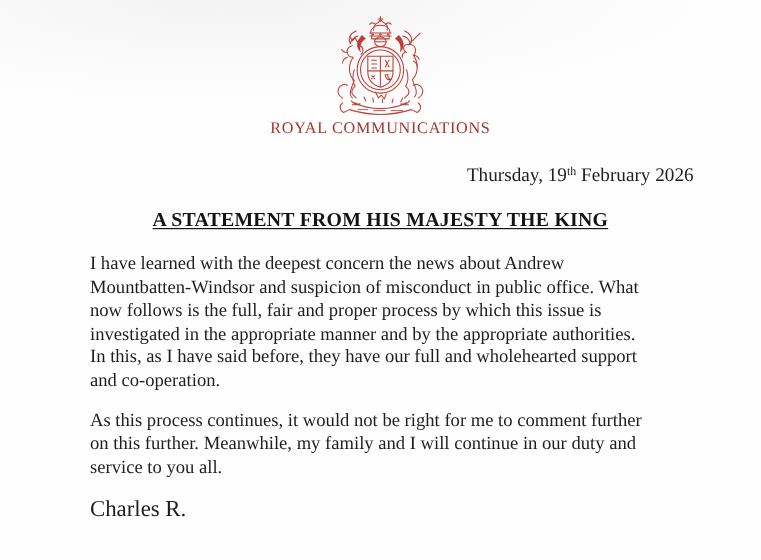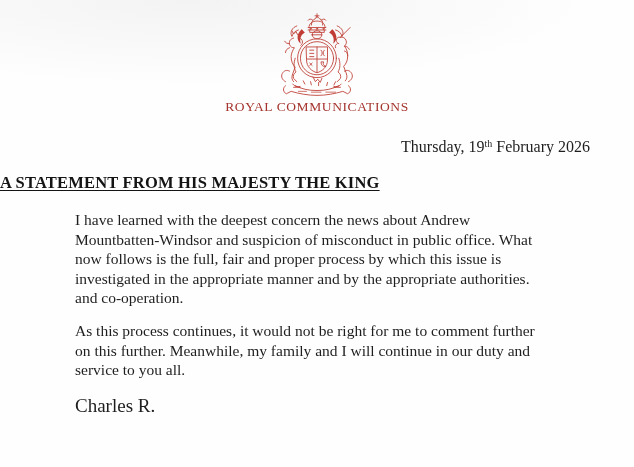--- a/index.html
+++ b/index.html
@@ -26,33 +26,33 @@
   .crest svg { display: block; width: 122px; height: 84px; }
   .org-name {
     margin-top: 2px;
     text-align: center;
     font-size: 13.5px;
     letter-spacing: 0.6px;
     color: #a5342e;
   }
   .date-line {
     margin-top: 23px;
-    padding-right: 44px;
+    padding-right: 56px;
     text-align: right;
     font-size: 16px;
     white-space: nowrap;
   }
   .date-line sup {
     font-size: 10px;
     line-height: 0;
     vertical-align: 5px;
   }
   .statement-title {
     margin-top: 17px;
-    text-align: left;
+    text-align: center;
     font-size: 16.5px;
     font-weight: bold;
     letter-spacing: 0.2px;
     text-decoration: underline;
     text-underline-offset: 2px;
     color: #141414;
     white-space: nowrap;
   }
   .body-text {
     margin: 17px 62px 16px 75px;
@@ -136,20 +136,21 @@
   <div class="date-line"><span>Thursday, 19</span><sup>th</sup><span> February 2026</span></div>
 
   <div class="statement-title">A STATEMENT FROM HIS MAJESTY THE KING</div>
 
   <div class="body-text">
     <p class="para">
       <span class="line">I have learned with the deepest concern the news about Andrew</span>
       <span class="line">Mountbatten-Windsor and suspicion of misconduct in public office. What</span>
       <span class="line">now follows is the full, fair and proper process by which this issue is</span>
       <span class="line">investigated in the appropriate manner and by the appropriate authorities.</span>
+      <span class="line">In this, as I have said before, they have our full and wholehearted support</span>
       <span class="line">and co-operation.</span>
     </p>
     <p class="para">
       <span class="line">As this process continues, it would not be right for me to comment further</span>
       <span class="line">on this further. Meanwhile, my family and I will continue in our duty and</span>
       <span class="line">service to you all.</span>
     </p>
   </div>
 
   <div class="signature">Charles R.</div>

